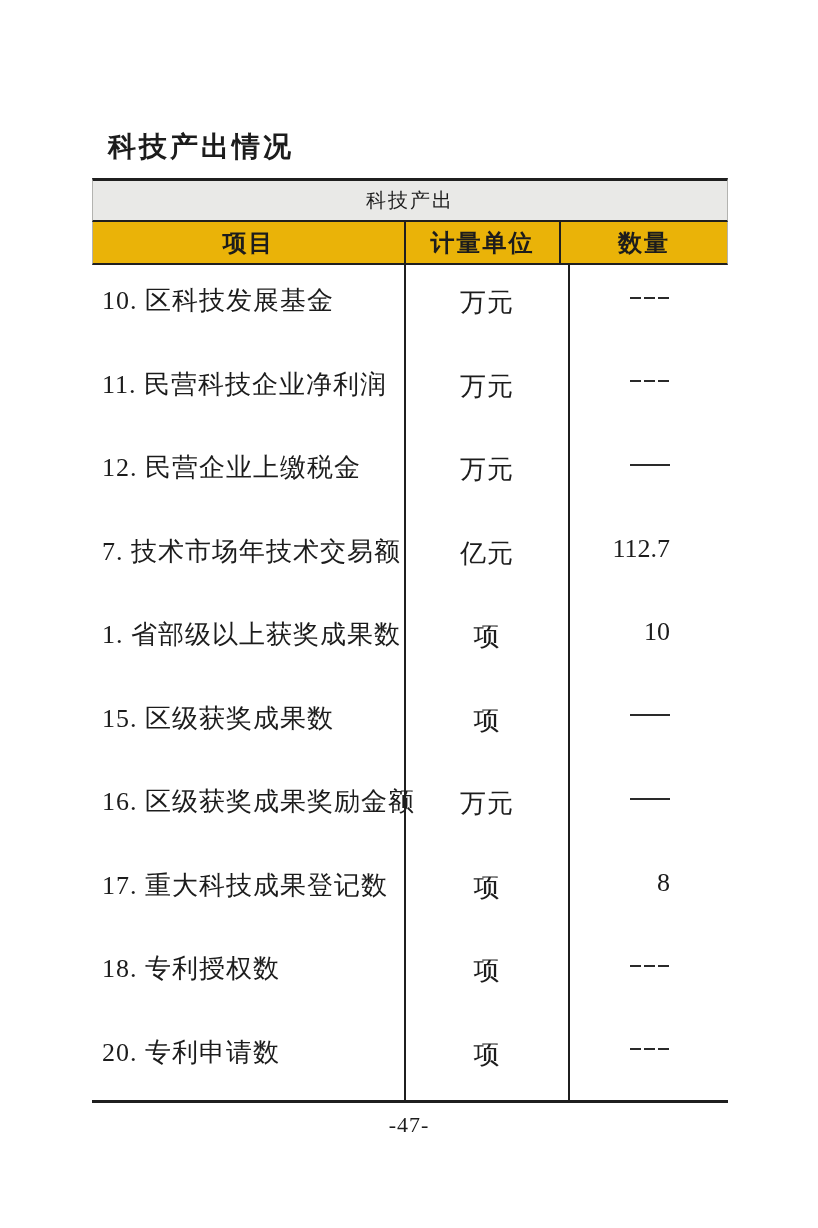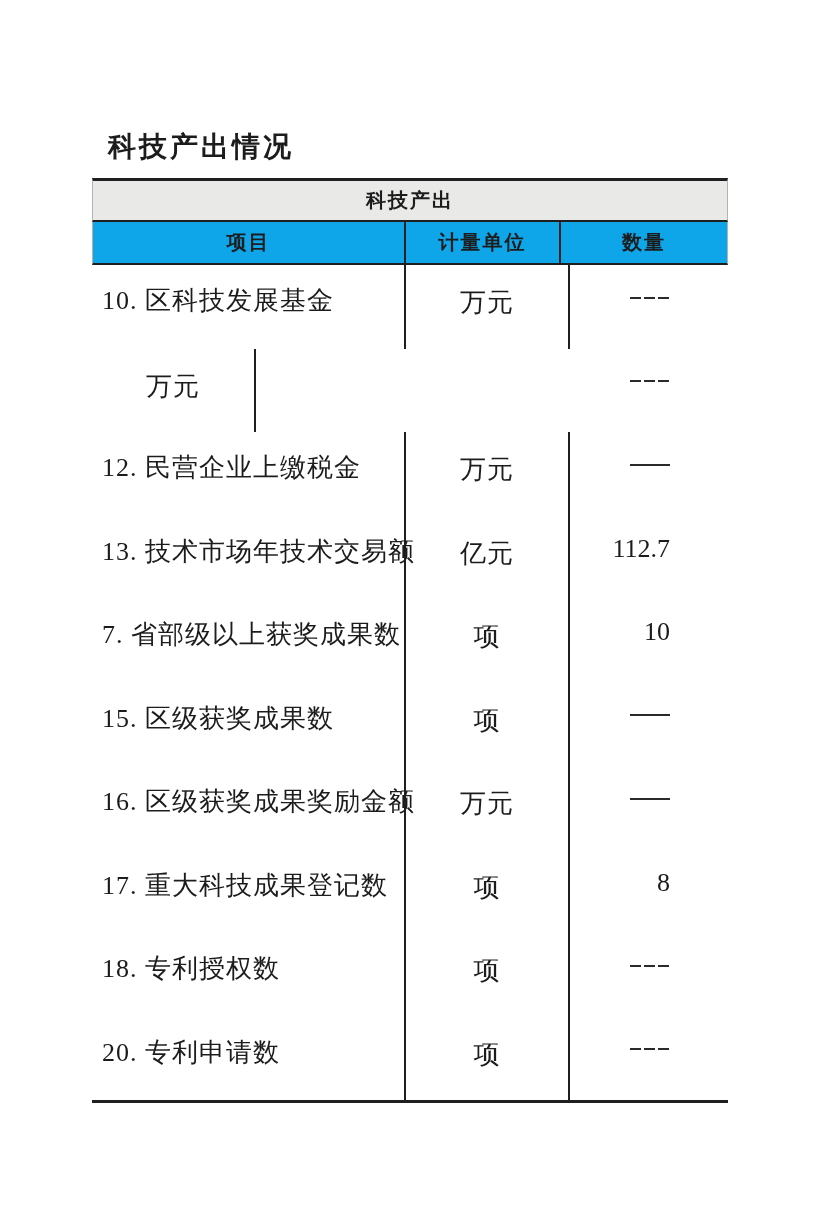--- a/index.html
+++ b/index.html
@@ -17,29 +17,29 @@
   }
   .tbl{position:absolute;left:92px;top:178px;width:636px;}
   .tbl-caption{
     box-sizing:border-box;height:44px;
     background:#e9e9e7;
     border-top:3px solid #1f1f1f;
     border-bottom:2px solid #1f1f1f;
     border-left:1px solid #b3b3b0;
     border-right:1px solid #b3b3b0;
     display:flex;align-items:center;justify-content:center;
-    font-size:20px;font-weight:700;letter-spacing:2px;
+    font-size:20px;font-weight:400;letter-spacing:2px;
   }
   .tbl-head{
     box-sizing:border-box;height:43px;
-    background:#0ea5e9;
+    background:#eab308;
     border-bottom:2px solid #1f1f1f;
     border-left:1px solid #b3b3b0;
     border-right:1px solid #b3b3b0;
-    display:flex;font-size:20px;font-weight:600;
+    display:flex;font-size:24px;font-weight:600;
   }
   .hc{box-sizing:border-box;display:flex;align-items:center;justify-content:center;letter-spacing:2px;}
   .hc1{width:313px;border-right:2px solid #1f1f1f;}
   .hc2{width:155px;border-right:2px solid #1f1f1f;}
   .hc3{flex:1;}
   .tbl-body{border-bottom:3px solid #1f1f1f;}
   .row{display:flex;height:83.5px;box-sizing:border-box;font-size:26px;}
   .c1{
     box-sizing:border-box;width:314px;
     border-right:2px solid #1f1f1f;
@@ -83,38 +83,39 @@
     </div>
 
     <div class="tbl-body" id="tbl-body">
   <div class="row">
     <div class="c1">10. 区科技发展基金</div>
     <div class="c2">万元</div>
     <div class="c3"><span class="dash dash-dashed"></span></div>
   </div>
 
   <div class="row">
+    <div class="c1">11. 民营科技企业净利润</div>
     <div class="c2">万元</div>
     <div class="c3"><span class="dash dash-dashed"></span></div>
   </div>
 
   <div class="row">
     <div class="c1">12. 民营企业上缴税金</div>
     <div class="c2">万元</div>
     <div class="c3"><span class="dash dash-solid"></span></div>
   </div>
 
   <div class="row">
-    <div class="c1">13. 技术市场年技术交易额</div>
+    <div class="c1">7. 技术市场年技术交易额</div>
     <div class="c2">亿元</div>
     <div class="c3">112.7</div>
   </div>
 
   <div class="row">
-    <div class="c1">7. 省部级以上获奖成果数</div>
+    <div class="c1">1. 省部级以上获奖成果数</div>
     <div class="c2">项</div>
     <div class="c3">10</div>
   </div>
 
   <div class="row">
     <div class="c1">15. 区级获奖成果数</div>
     <div class="c2">项</div>
     <div class="c3"><span class="dash dash-solid"></span></div>
   </div>
 
@@ -137,13 +138,14 @@
   </div>
 
   <div class="row">
     <div class="c1">20. 专利申请数</div>
     <div class="c2">项</div>
     <div class="c3"><span class="dash dash-dashed"></span></div>
   </div>
 </div>
   </div>
 
+  <div class="page-footer">-47-</div>
 </div>
 
 </body></html>

